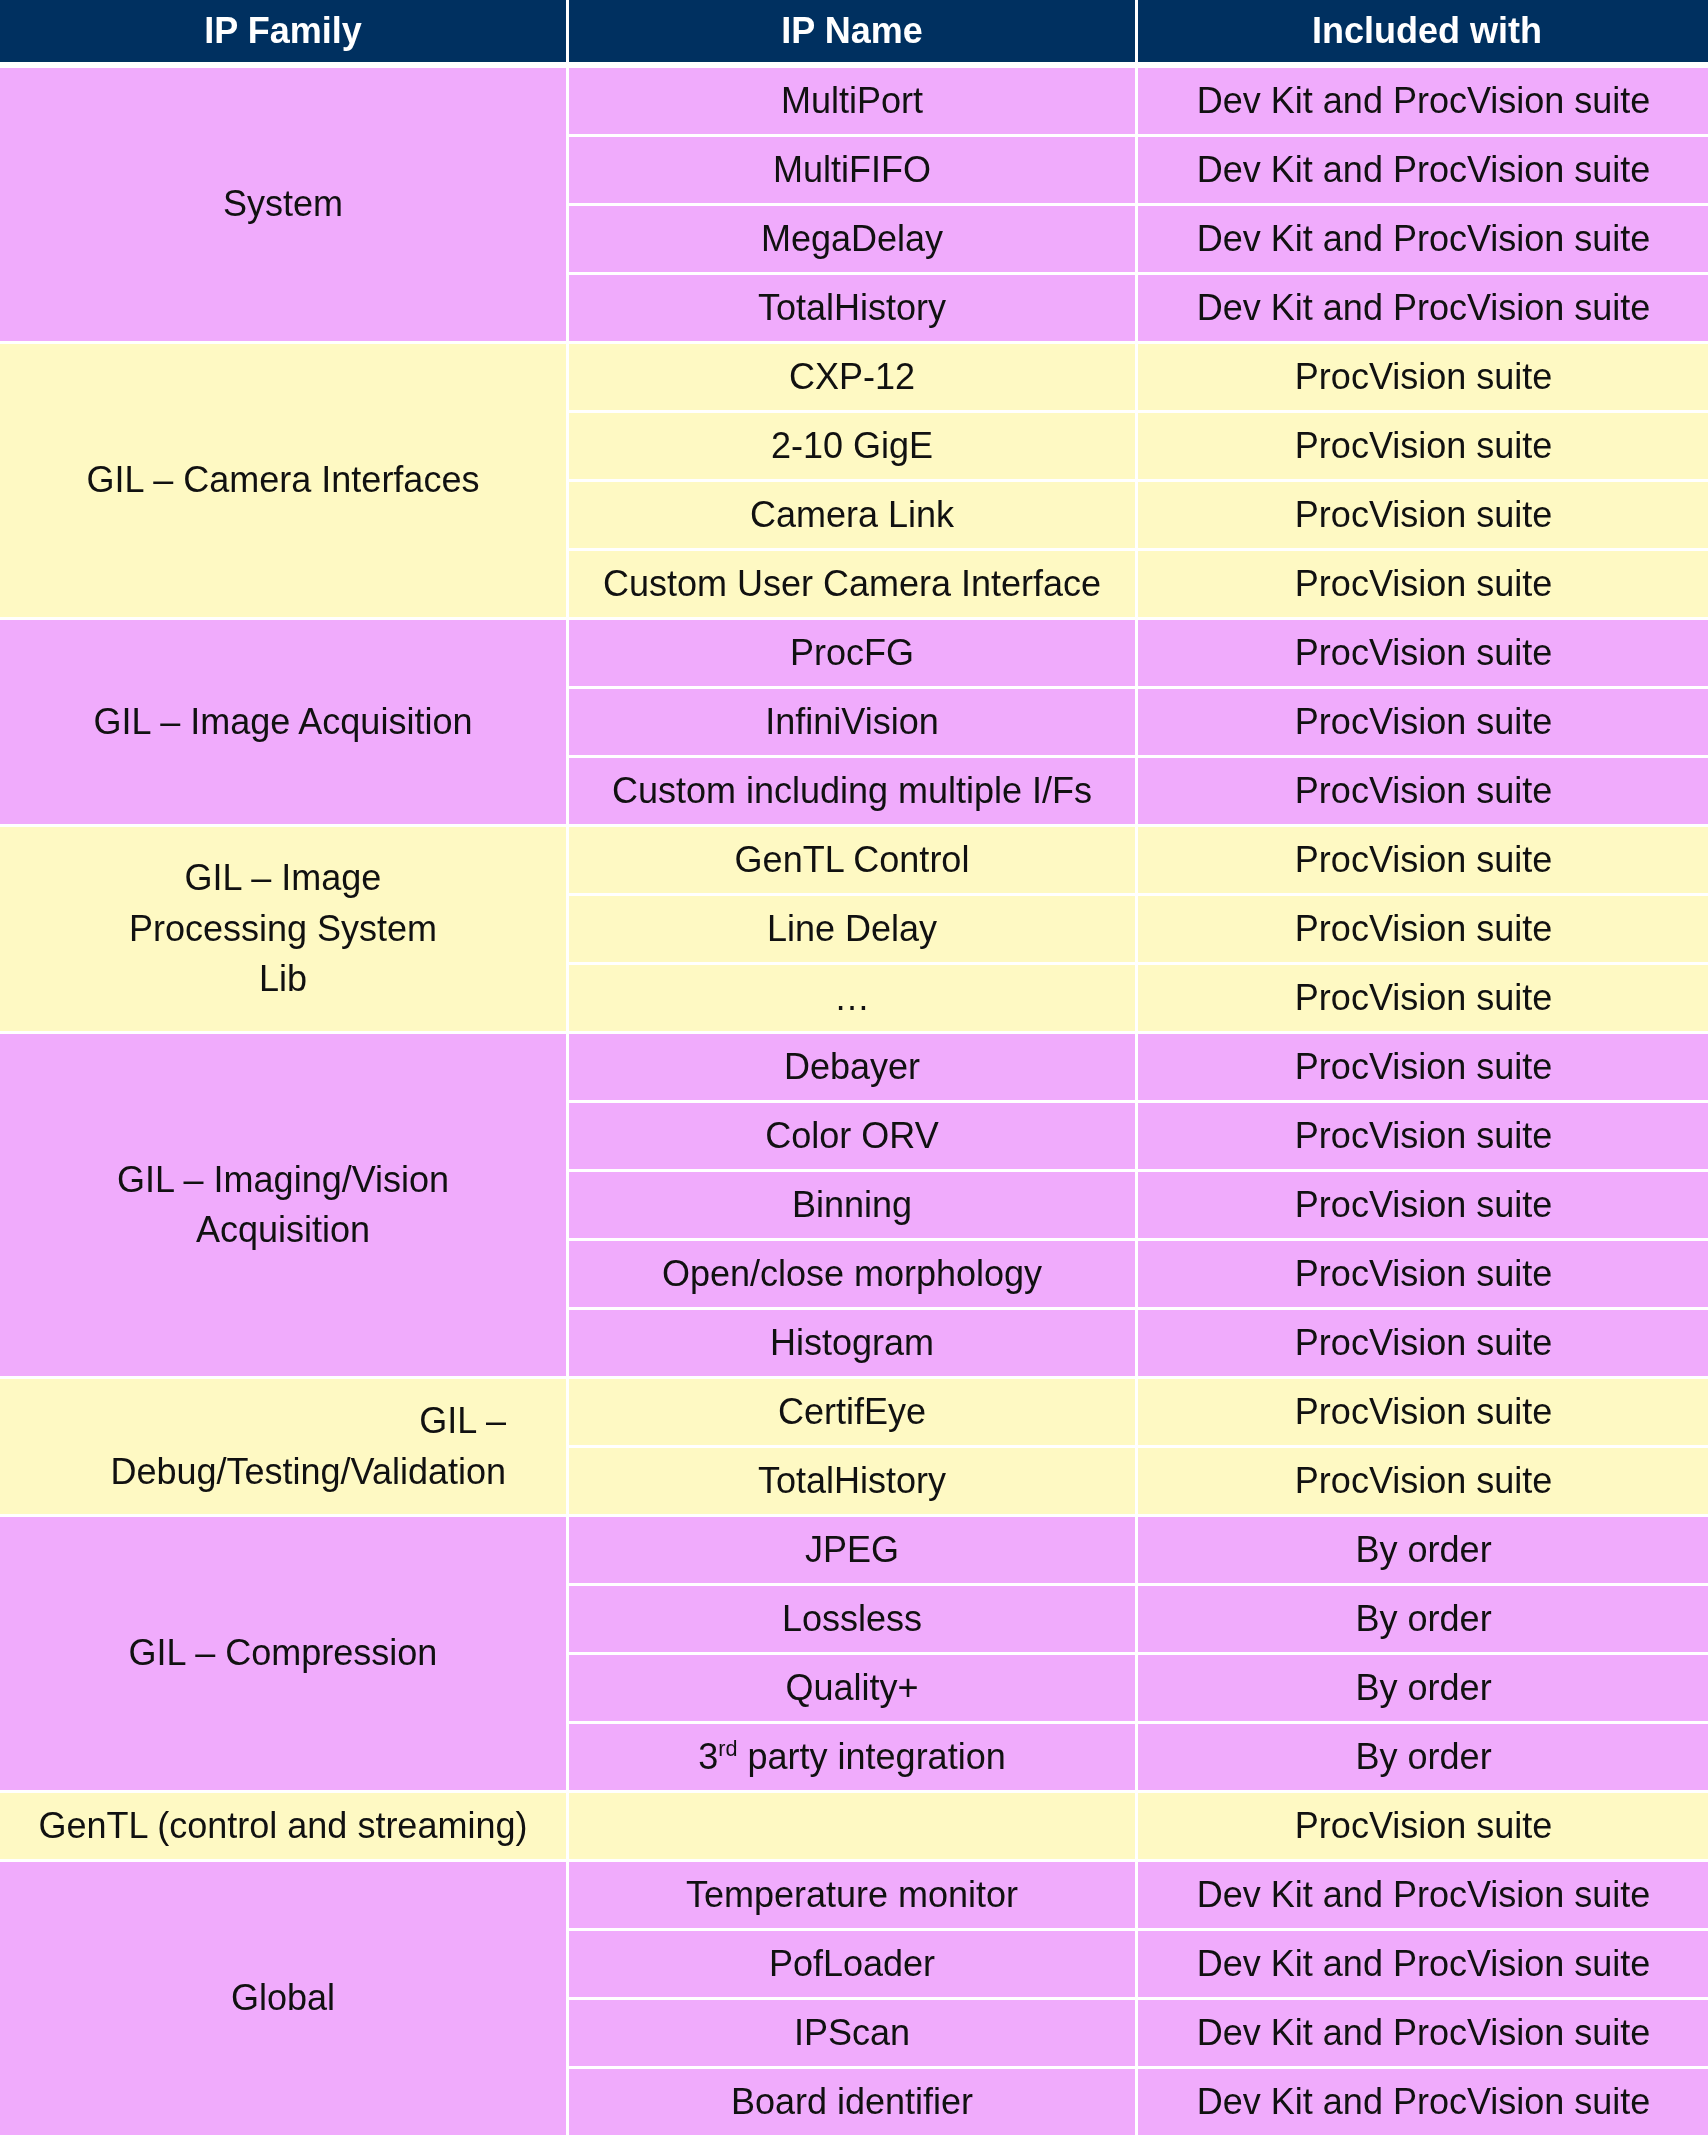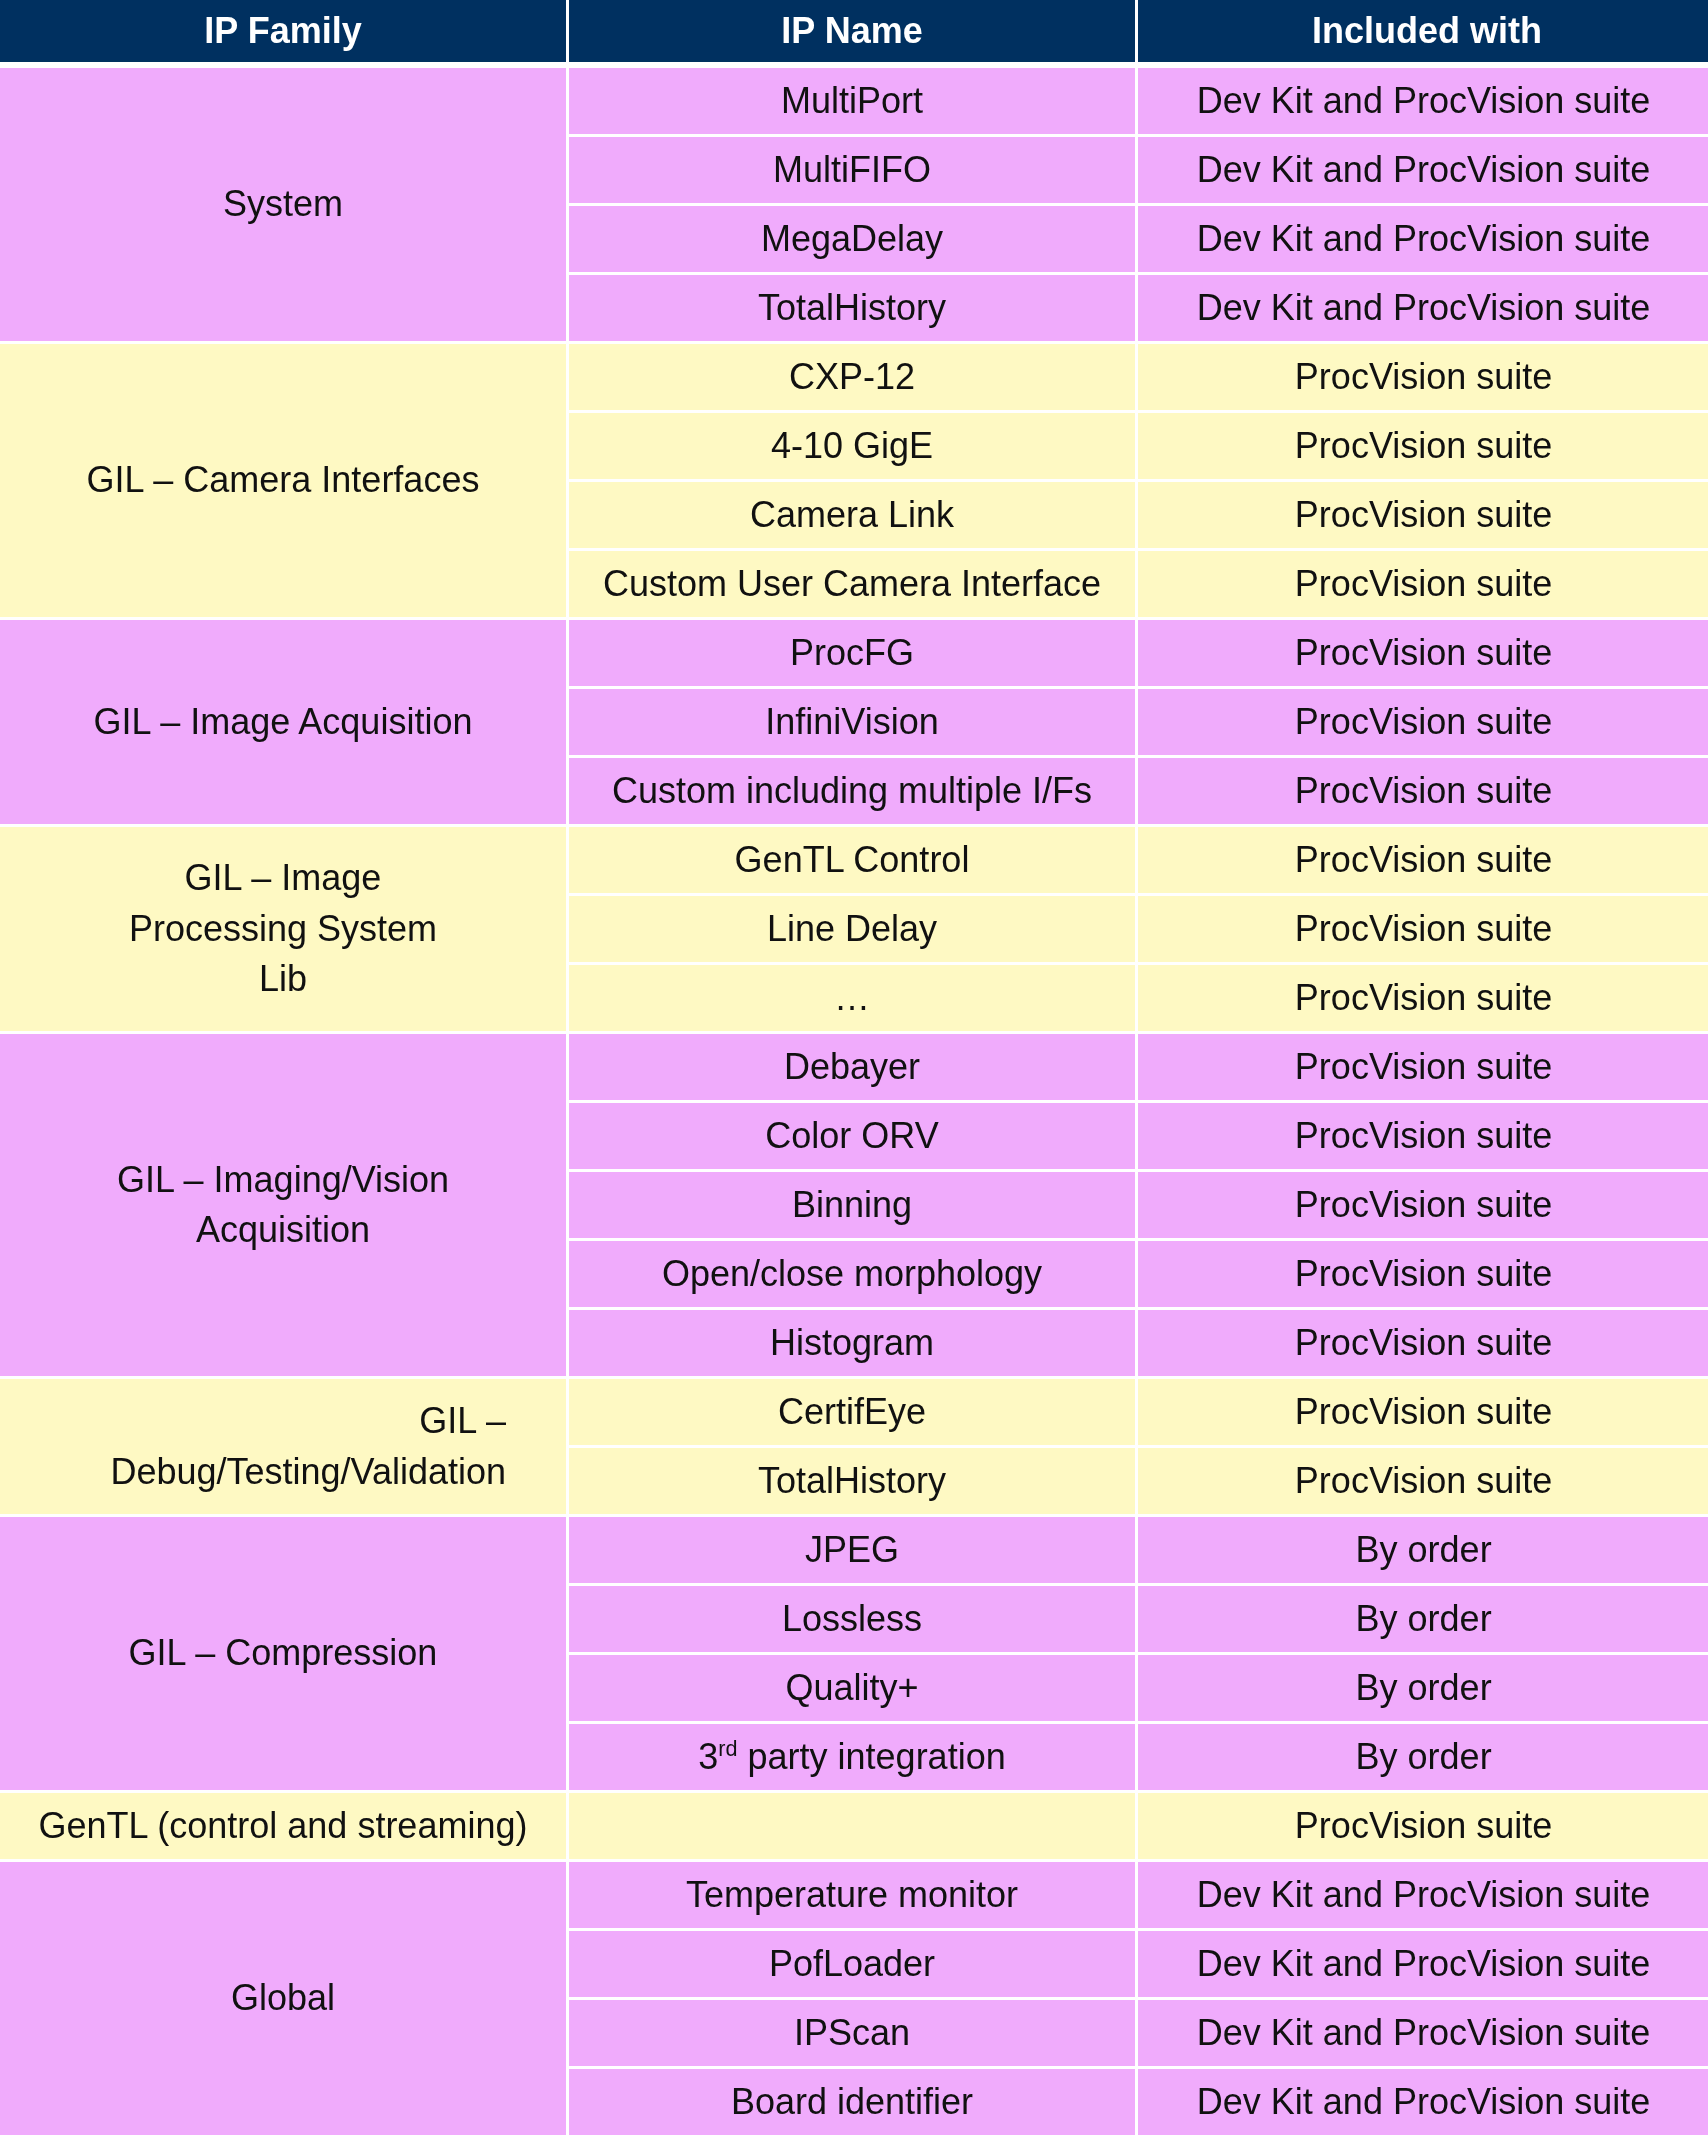--- a/index.html
+++ b/index.html
@@ -77,21 +77,21 @@
       <td>TotalHistory</td>
       <td>Dev Kit and ProcVision suite</td>
     </tr>
 
     <tr class="light">
       <td rowspan="4">GIL – Camera Interfaces</td>
       <td>CXP-12</td>
       <td>ProcVision suite</td>
     </tr>
     <tr class="light">
-      <td>4-10 GigE</td>
+      <td>2-10 GigE</td>
       <td>ProcVision suite</td>
     </tr>
     <tr class="light">
       <td>Camera Link</td>
       <td>ProcVision suite</td>
     </tr>
     <tr class="light">
       <td>Custom User Camera Interface</td>
       <td>ProcVision suite</td>
     </tr>

